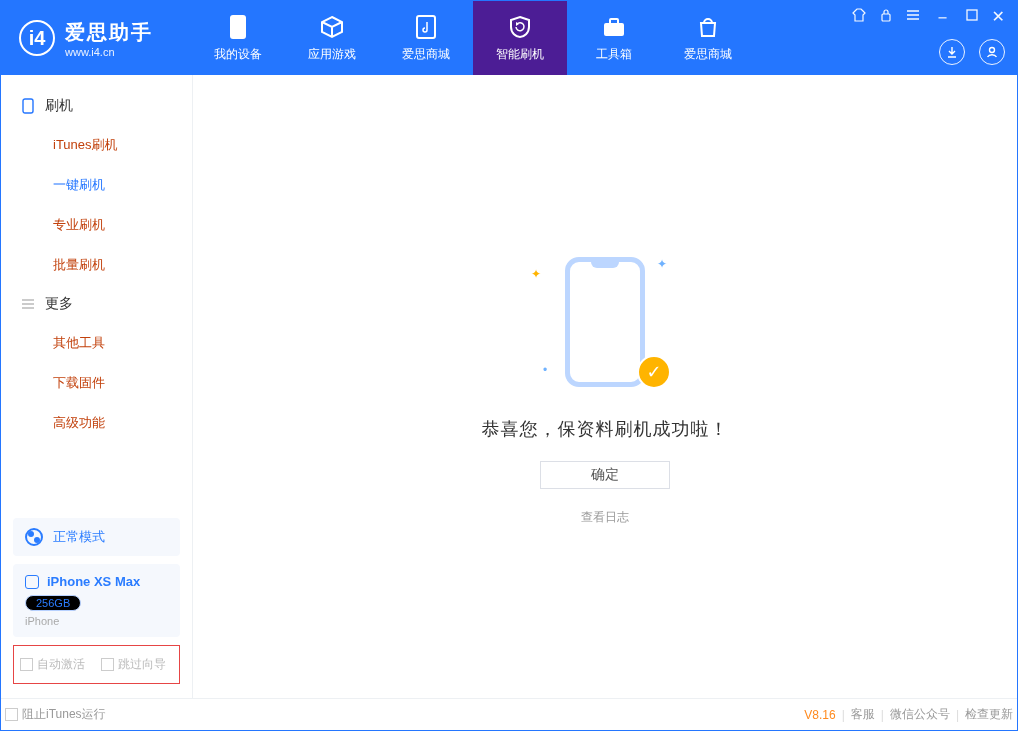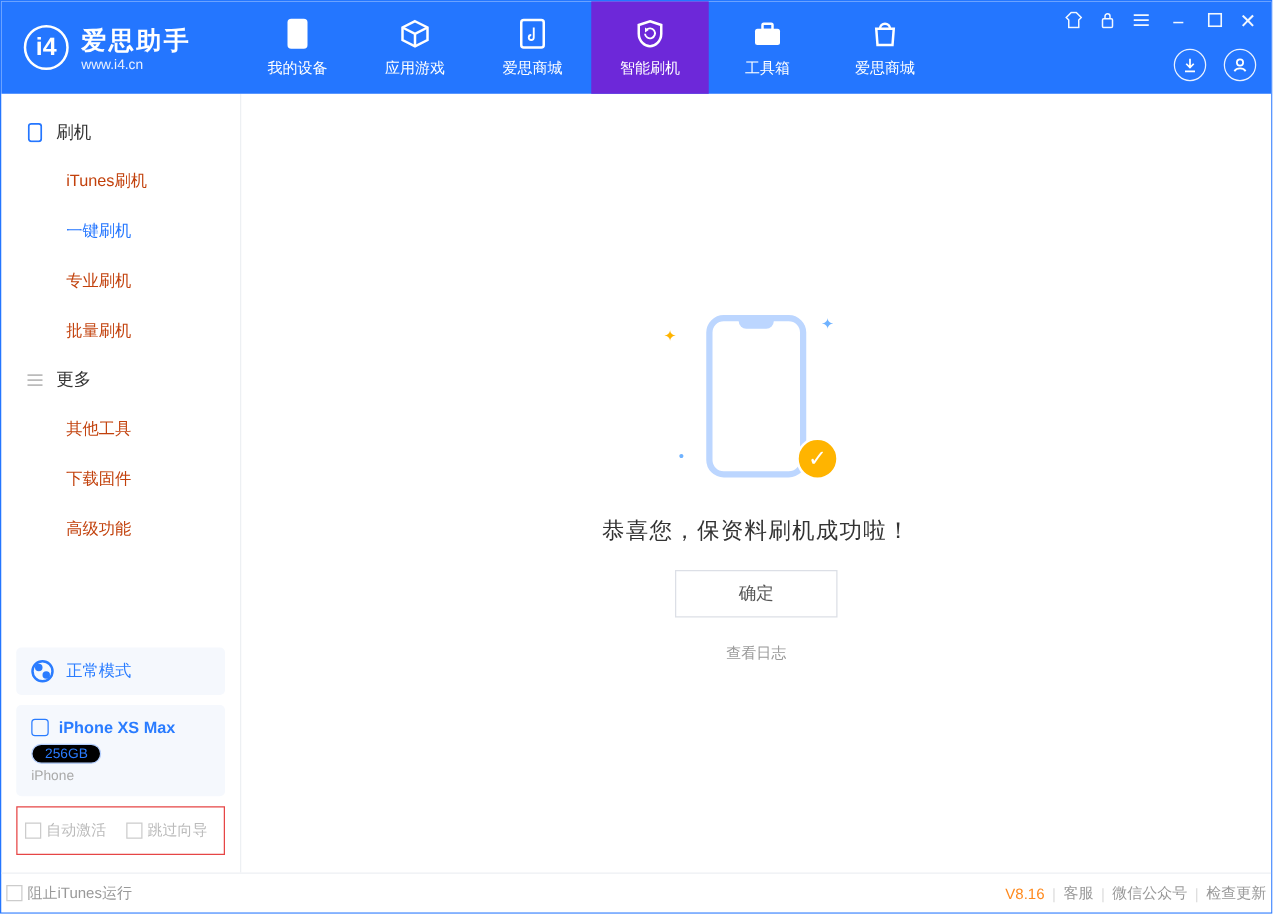--- a/index.html
+++ b/index.html
@@ -7,21 +7,21 @@
 .window { width: 1018px; height: 731px; border: 1px solid #2476ff; display: flex; flex-direction: column; overflow: hidden; }
 
 
 .titlebar { height: 74px; background: #2476ff; display: flex; align-items: stretch; color: #fff; position: relative; }
 .logo-area { width: 190px; display: flex; align-items: center; padding-left: 18px; gap: 10px; }
 .logo-badge { width: 36px; height: 36px; border: 2px solid #fff; border-radius: 50%; display: flex; align-items: center; justify-content: center; font-weight: bold; font-size: 20px; }
 .logo-text .cn { font-size: 20px; font-weight: bold; letter-spacing: 2px; text-align: right; }
 .logo-text .url { font-size: 11px; opacity: .9; }
 .nav { display: flex; }
 .nav-item { width: 94px; display: flex; flex-direction: column; align-items: center; justify-content: center; gap: 6px; cursor: pointer; }
-.nav-item.active { background: #6d28d9; }
+.nav-item.active { background: #4c1d95; }
 .nav-item .ic { width: 26px; height: 26px; display: flex; align-items: center; justify-content: center; }
 .nav-item .lbl { font-size: 12px; }
 .hdr-right { position: absolute; right: 12px; top: 0; height: 100%; display: flex; flex-direction: column; justify-content: space-between; padding: 6px 0 10px; align-items: flex-end; }
 .win-controls { display: flex; gap: 14px; align-items: center; opacity: .95; font-size: 13px; }
 .win-controls span { cursor: pointer; }
 .hdr-circ { display: flex; gap: 14px; }
 .circ-btn { width: 26px; height: 26px; border: 1.5px solid rgba(255,255,255,.9); border-radius: 50%; display: flex; align-items: center; justify-content: center; cursor: pointer; }
 
 
 .body { flex: 1; display: flex; min-height: 0; }
@@ -47,21 +47,21 @@
 
 
 .main { flex:1; display:flex; flex-direction:column; align-items:center; justify-content:center; gap:20px; }
 .illus { position:relative; width:180px; height:150px; }
 .phone { position:absolute; left:50%; top:10px; transform:translateX(-50%); width:80px; height:130px; border:5px solid #bcd6ff; border-radius:14px; }
 .phone::before { content:""; position:absolute; top:-2px; left:50%; transform:translateX(-50%); width:28px; height:8px; background:#bcd6ff; border-radius:0 0 6px 6px; }
 .badge-ok { position:absolute; right:24px; bottom:8px; width:34px; height:34px; background:#ffb400; border:2px solid #fff; border-radius:50%; display:flex; align-items:center; justify-content:center; color:#fff; font-size:18px; }
 .sparkle { position:absolute; color:#ffb400; font-size:12px; }
 .s1{top:20px;left:16px;} .s2{top:10px;right:28px;color:#6fb2ff;} .s3{bottom:20px;left:28px;color:#6fb2ff;}
 .msg { font-size:18px; color:#333; letter-spacing:1px; }
-.btn-ok { width:130px; height:38px; border:1px solid #dcdfe6; background:#fff; font-size:14px; color:#555; cursor:pointer; }
+.btn-ok { width:130px; height:28px; border:1px solid #dcdfe6; background:#fff; font-size:14px; color:#555; cursor:pointer; }
 .link-log { color:#999; font-size:12px; cursor:pointer; }
 
 
 .footer { height:32px; border-top:1px solid #edf0f3; display:flex; align-items:center; padding:0 4px; font-size:12px; color:#999; }
 .footer .left { display:flex; align-items:center; gap:6px; }
 .footer .right { margin-left:auto; display:flex; align-items:center; gap:6px; }
 .footer .sep { color:#ddd; }
 .footer .ver { color:#ff8a1e; }
 </style>
 </head>

